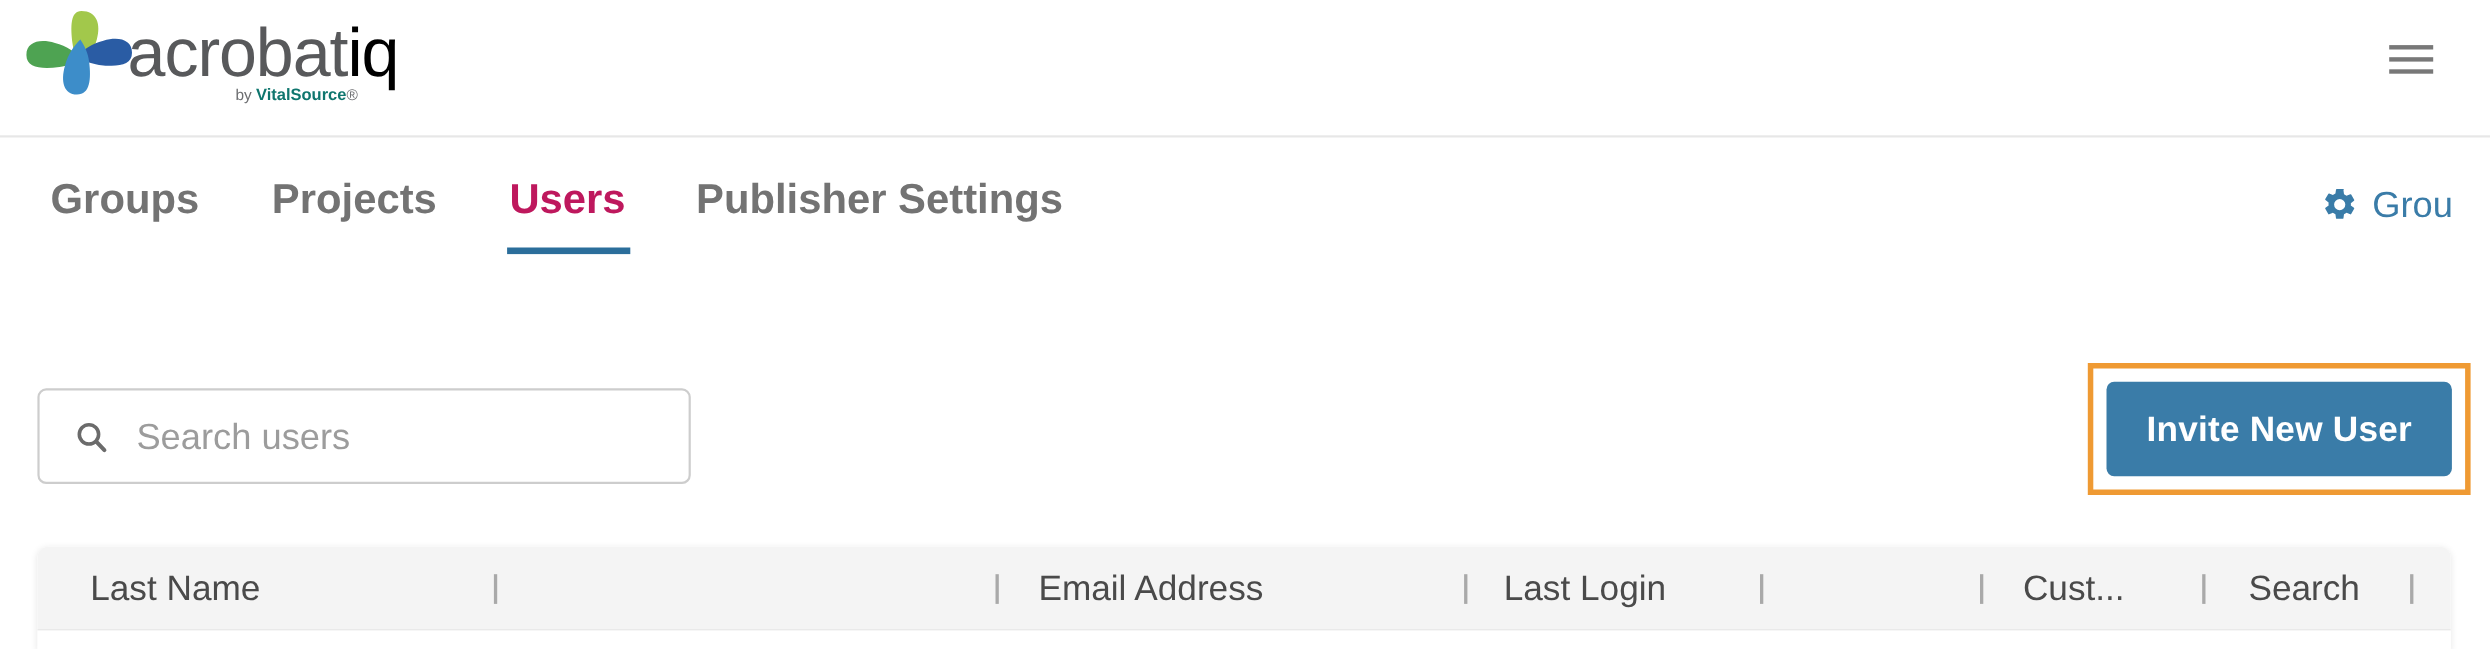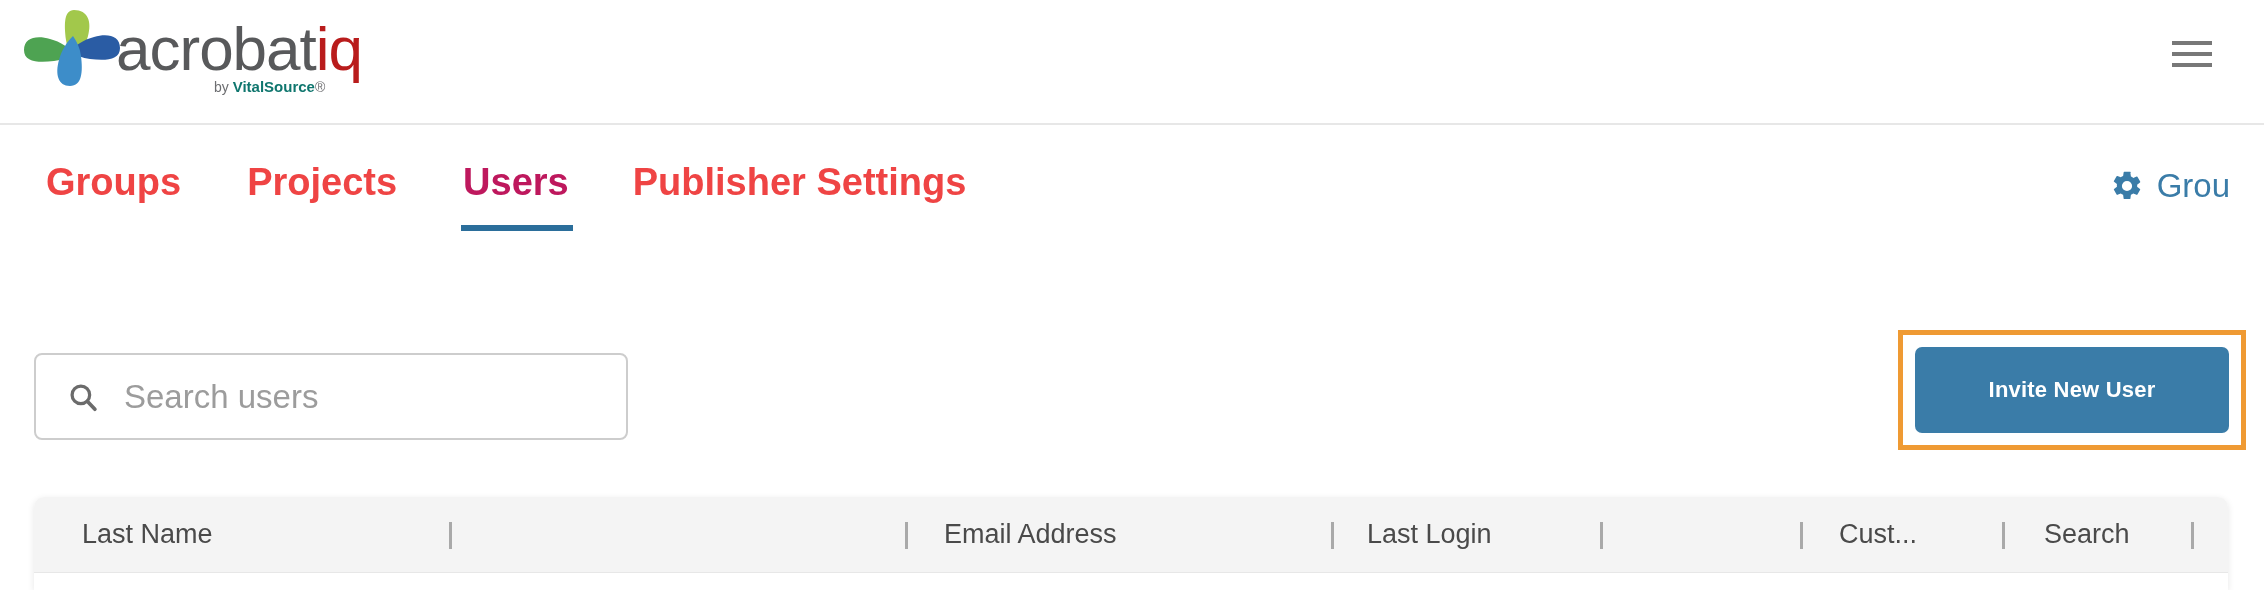--- a/index.html
+++ b/index.html
@@ -49,21 +49,21 @@
     top: 14px;
     font-family: "Liberation Sans", sans-serif;
     font-size: 62px;
     font-weight: 400;
     letter-spacing: -1px;
     color: #58595b;
     line-height: 1;
     white-space: nowrap;
   }
   .logo-wordmark .iq {
-    color: #b91c1c;
+    color: #000000;
   }
   .logo-by {
     position: absolute;
     left: 196px;
     top: 74px;
     font-size: 14px;
     color: #6d6e71;
     white-space: nowrap;
     letter-spacing: 0px;
   }
@@ -102,21 +102,21 @@
     position: absolute;
     left: 46px;
     top: 36px;
     display: flex;
     align-items: flex-start;
   }
   .tab {
     position: relative;
     font-size: 38px;
     font-weight: bold;
-    color: #ef4444;
+    color: #737373;
     padding: 0 0 26px 0;
     margin-right: 66px;
     cursor: pointer;
     white-space: nowrap;
     line-height: 1.15;
   }
   .tab.active {
     color: #be185d;
     margin-right: 64px;
   }
@@ -210,21 +210,21 @@
     justify-content: center;
   }
   .invite-button {
     width: 314px;
     height: 86px;
     background: #3a7ca8;
     border: 0;
     border-radius: 7px;
     color: #ffffff;
     font-family: "Liberation Sans", sans-serif;
-    font-size: 22px;
+    font-size: 32px;
     font-weight: bold;
     cursor: pointer;
     letter-spacing: 0.2px;
   }
 
   
   .table-wrap {
     position: absolute;
     left: 34px;
     top: 497px;
@@ -239,21 +239,21 @@
     position: relative;
     height: 75px;
     background: #f4f4f4;
     border-bottom: 1px solid #e7e7e7;
   }
   .th {
     position: absolute;
     top: 0;
     height: 75px;
     line-height: 75px;
-    font-size: 27px;
+    font-size: 32px;
     color: #4a4a4a;
     white-space: nowrap;
     cursor: pointer;
   }
   .divider {
     position: absolute;
     top: 25px;
     width: 3px;
     height: 27px;
     background: #a9a9a9;

